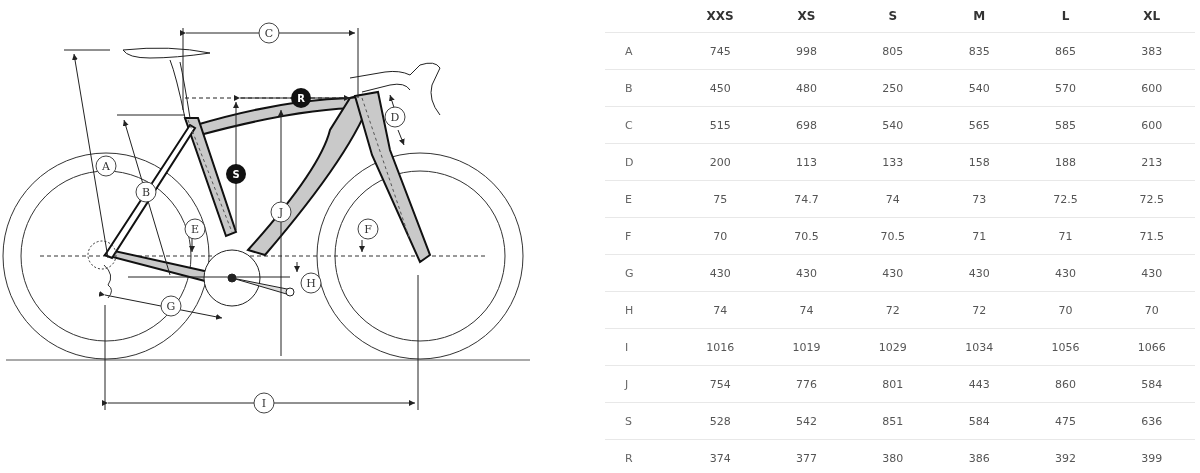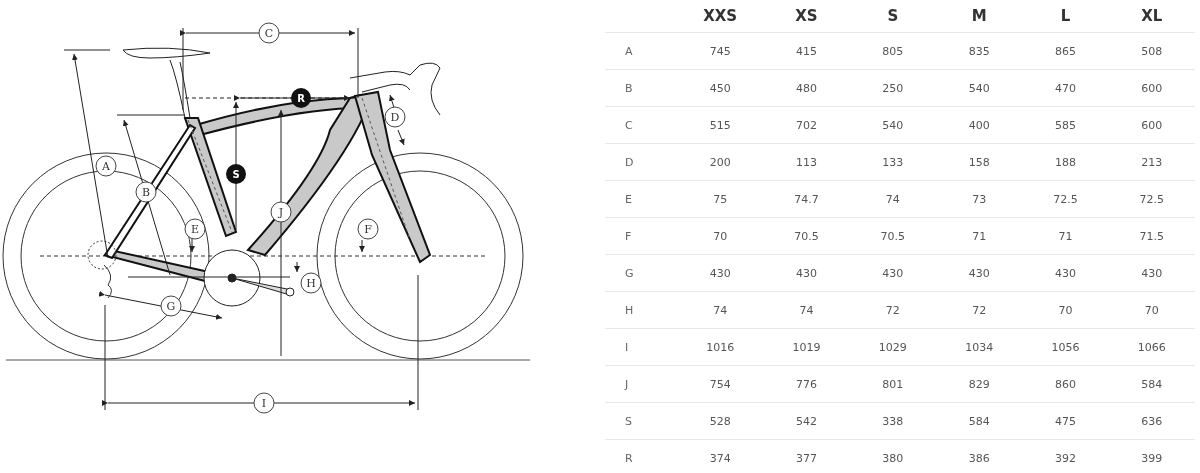--- a/index.html
+++ b/index.html
@@ -3,21 +3,21 @@
 <meta charset="utf-8">
 <style>
   html, body { margin: 0; padding: 0; background: #ffffff; }
   body { width: 1200px; height: 473px; position: relative; overflow: hidden; font-family: "DejaVu Sans", sans-serif; }
   .diagram { position: absolute; left: 0; top: 0; width: 560px; height: 473px; }
   .diagram svg { width: 560px; height: 473px; display: block; }
   .lbl { font-family: "DejaVu Serif", serif; font-size: 11px; fill: #333; }
   .lbl-w { font-family: "DejaVu Sans", sans-serif; font-size: 10px; font-weight: bold; fill: #fff; }
   .table-wrap { position: absolute; left: 605px; top: 0; width: 595px; }
   table { border-collapse: collapse; width: 590px; table-layout: fixed; }
-  th { height: 32px; font-family: "DejaVu Sans", sans-serif; font-weight: bold; font-size: 15px; color: #333; text-align: center; padding: 0; border-bottom: 1px solid #e8e8e8; }
+  th { height: 32px; font-family: "DejaVu Sans", sans-serif; font-weight: bold; font-size: 12px; color: #333; text-align: center; padding: 0; border-bottom: 1px solid #e8e8e8; }
   td { height: 36px; font-family: "DejaVu Sans", sans-serif; font-size: 11px; color: #555; text-align: center; padding: 0; border-bottom: 1px solid #e8e8e8; }
   td.rowlabel { text-align: left; padding-left: 20px; color: #666; }
   th.rowlabel-h { width: 72px; }
   tr:last-child td { border-bottom: none; }
 </style>
 </head>
 <body>
 
 <div class="diagram">
   <svg viewBox="0 0 560 473" xmlns="http://www.w3.org/2000/svg">
@@ -177,41 +177,41 @@
         <th>S</th>
         <th>M</th>
         <th>L</th>
         <th>XL</th>
       </tr>
     </thead>
     <tbody id="tbody">
       <tr>
           <td class="rowlabel">A</td>
           <td>745</td>
-          <td>415</td>
+          <td>998</td>
           <td>805</td>
           <td>835</td>
           <td>865</td>
-          <td>508</td>
+          <td>383</td>
         </tr>
       <tr>
           <td class="rowlabel">B</td>
           <td>450</td>
           <td>480</td>
           <td>250</td>
           <td>540</td>
-          <td>470</td>
+          <td>570</td>
           <td>600</td>
         </tr>
       <tr>
           <td class="rowlabel">C</td>
           <td>515</td>
-          <td>702</td>
+          <td>698</td>
           <td>540</td>
-          <td>400</td>
+          <td>565</td>
           <td>585</td>
           <td>600</td>
         </tr>
       <tr>
           <td class="rowlabel">D</td>
           <td>200</td>
           <td>113</td>
           <td>133</td>
           <td>158</td>
           <td>188</td>
@@ -260,29 +260,29 @@
           <td>1029</td>
           <td>1034</td>
           <td>1056</td>
           <td>1066</td>
         </tr>
       <tr>
           <td class="rowlabel">J</td>
           <td>754</td>
           <td>776</td>
           <td>801</td>
-          <td>829</td>
+          <td>443</td>
           <td>860</td>
           <td>584</td>
         </tr>
       <tr>
           <td class="rowlabel">S</td>
           <td>528</td>
           <td>542</td>
-          <td>338</td>
+          <td>851</td>
           <td>584</td>
           <td>475</td>
           <td>636</td>
         </tr>
       <tr>
           <td class="rowlabel">R</td>
           <td>374</td>
           <td>377</td>
           <td>380</td>
           <td>386</td>

